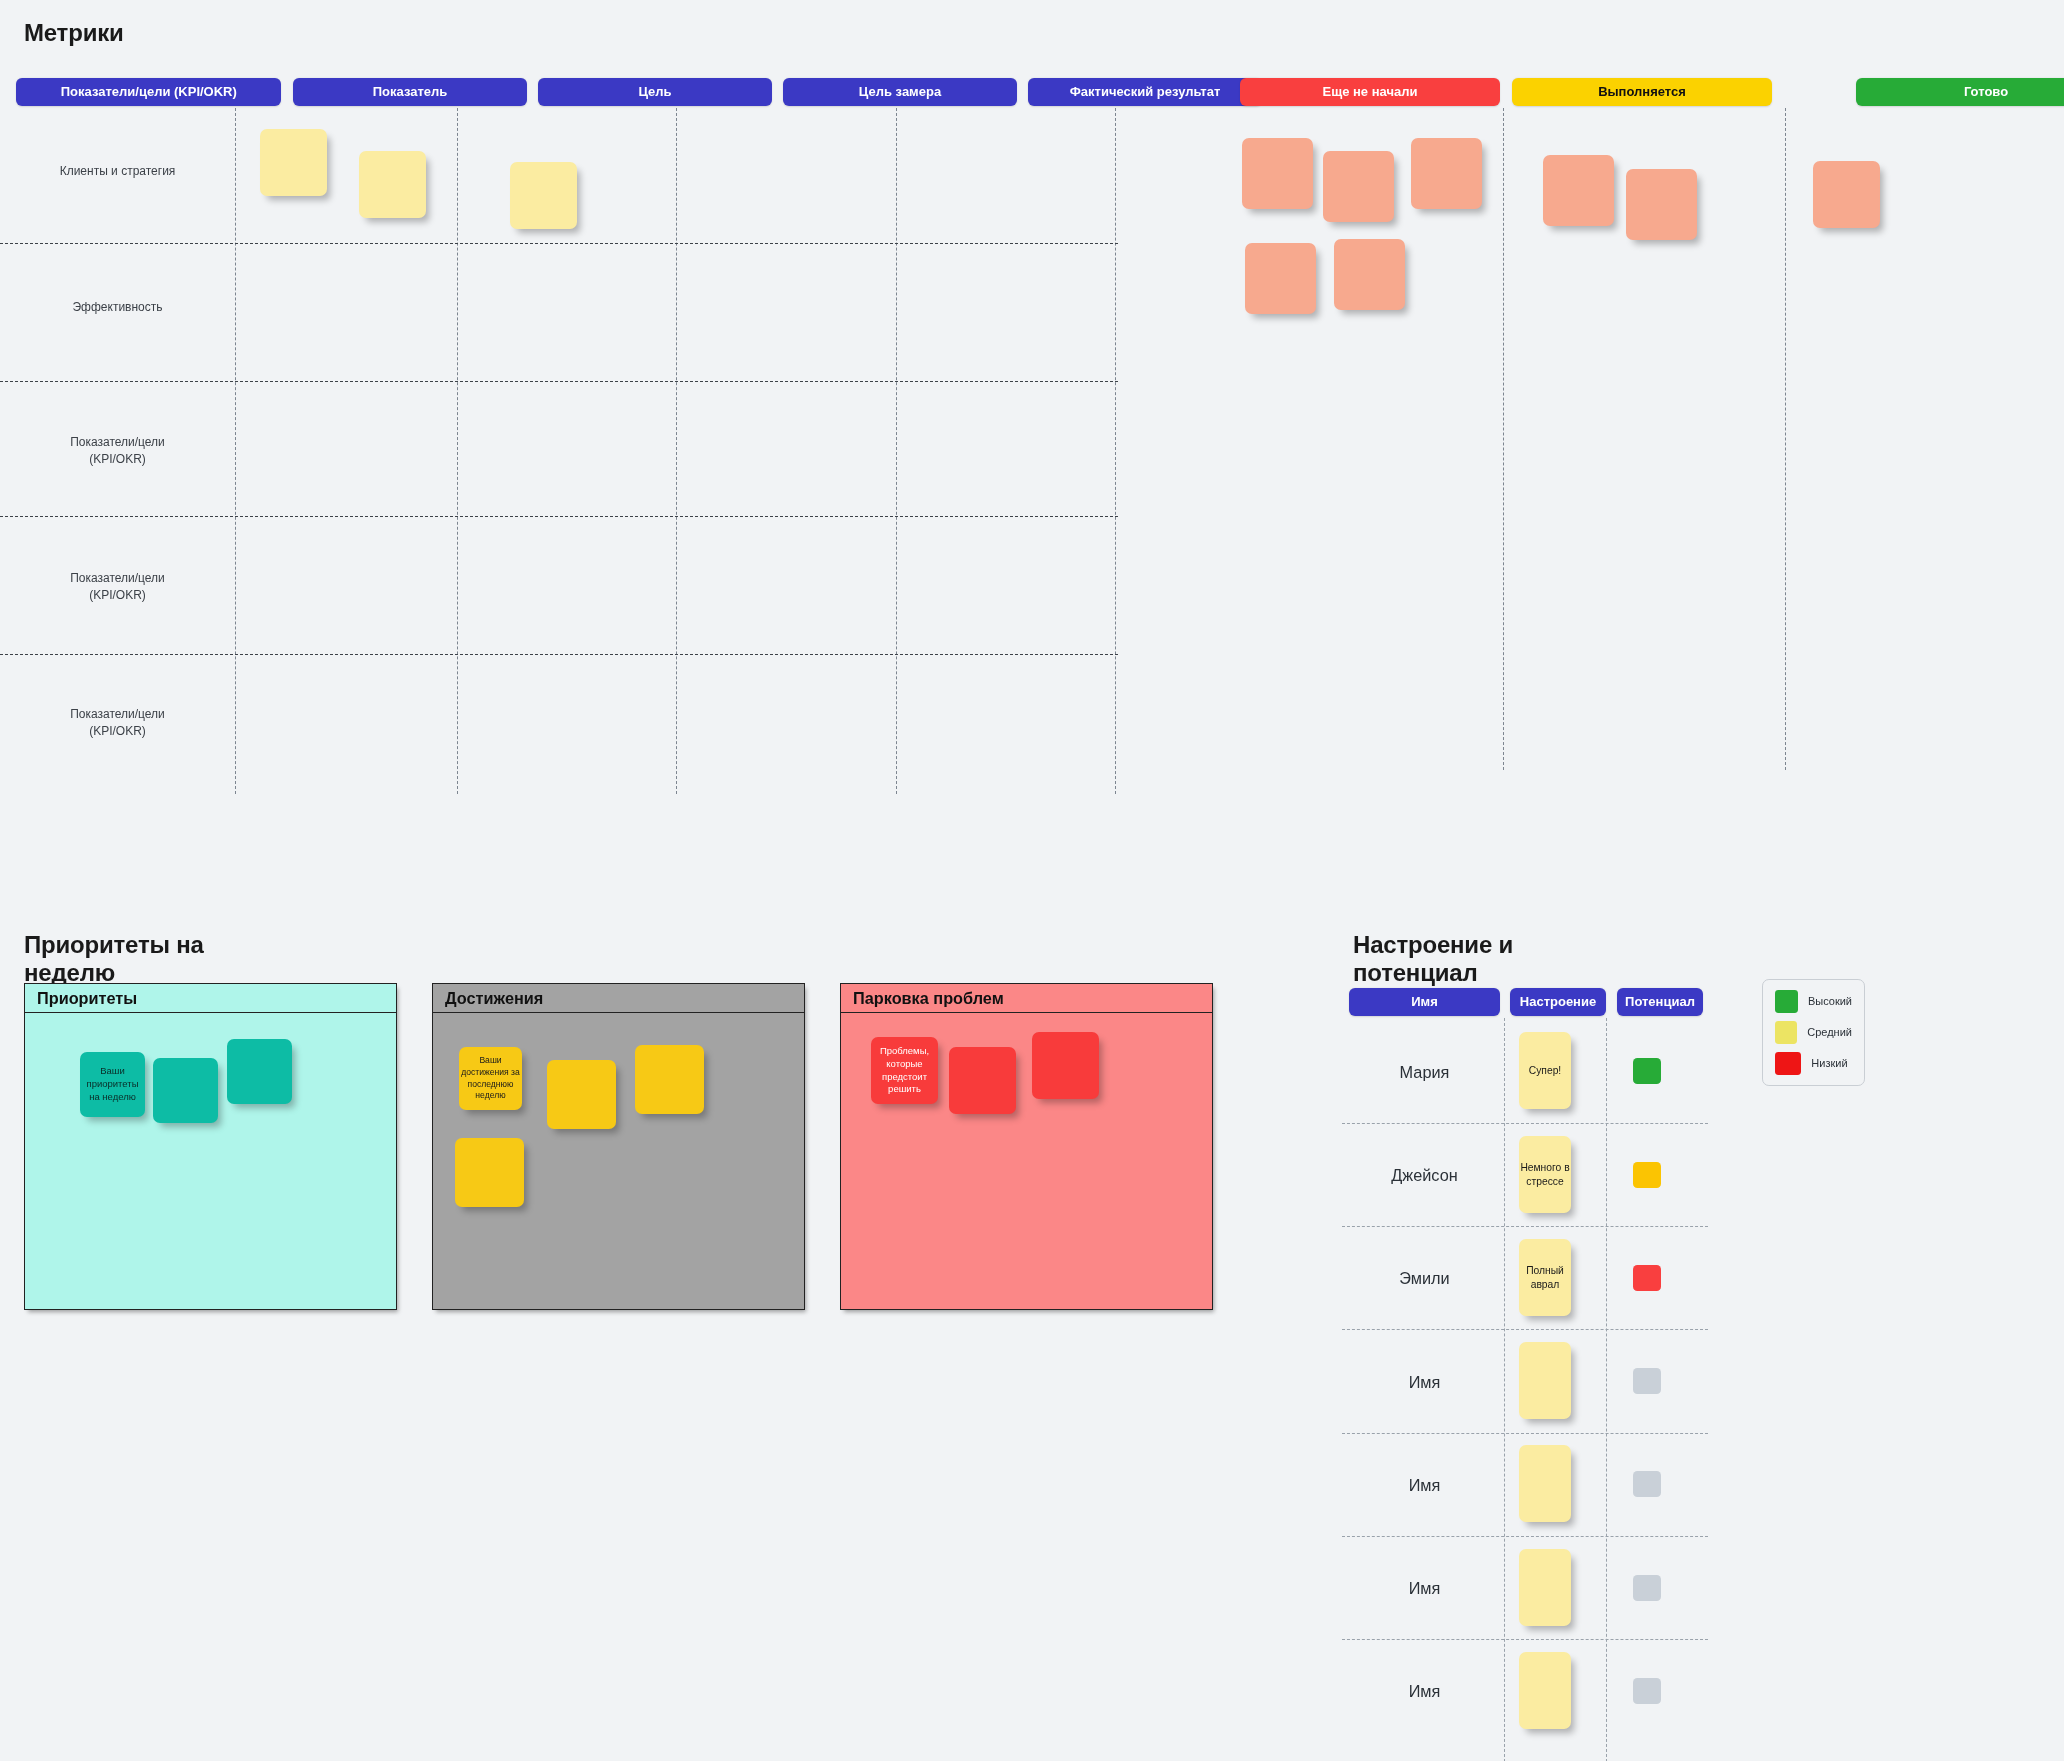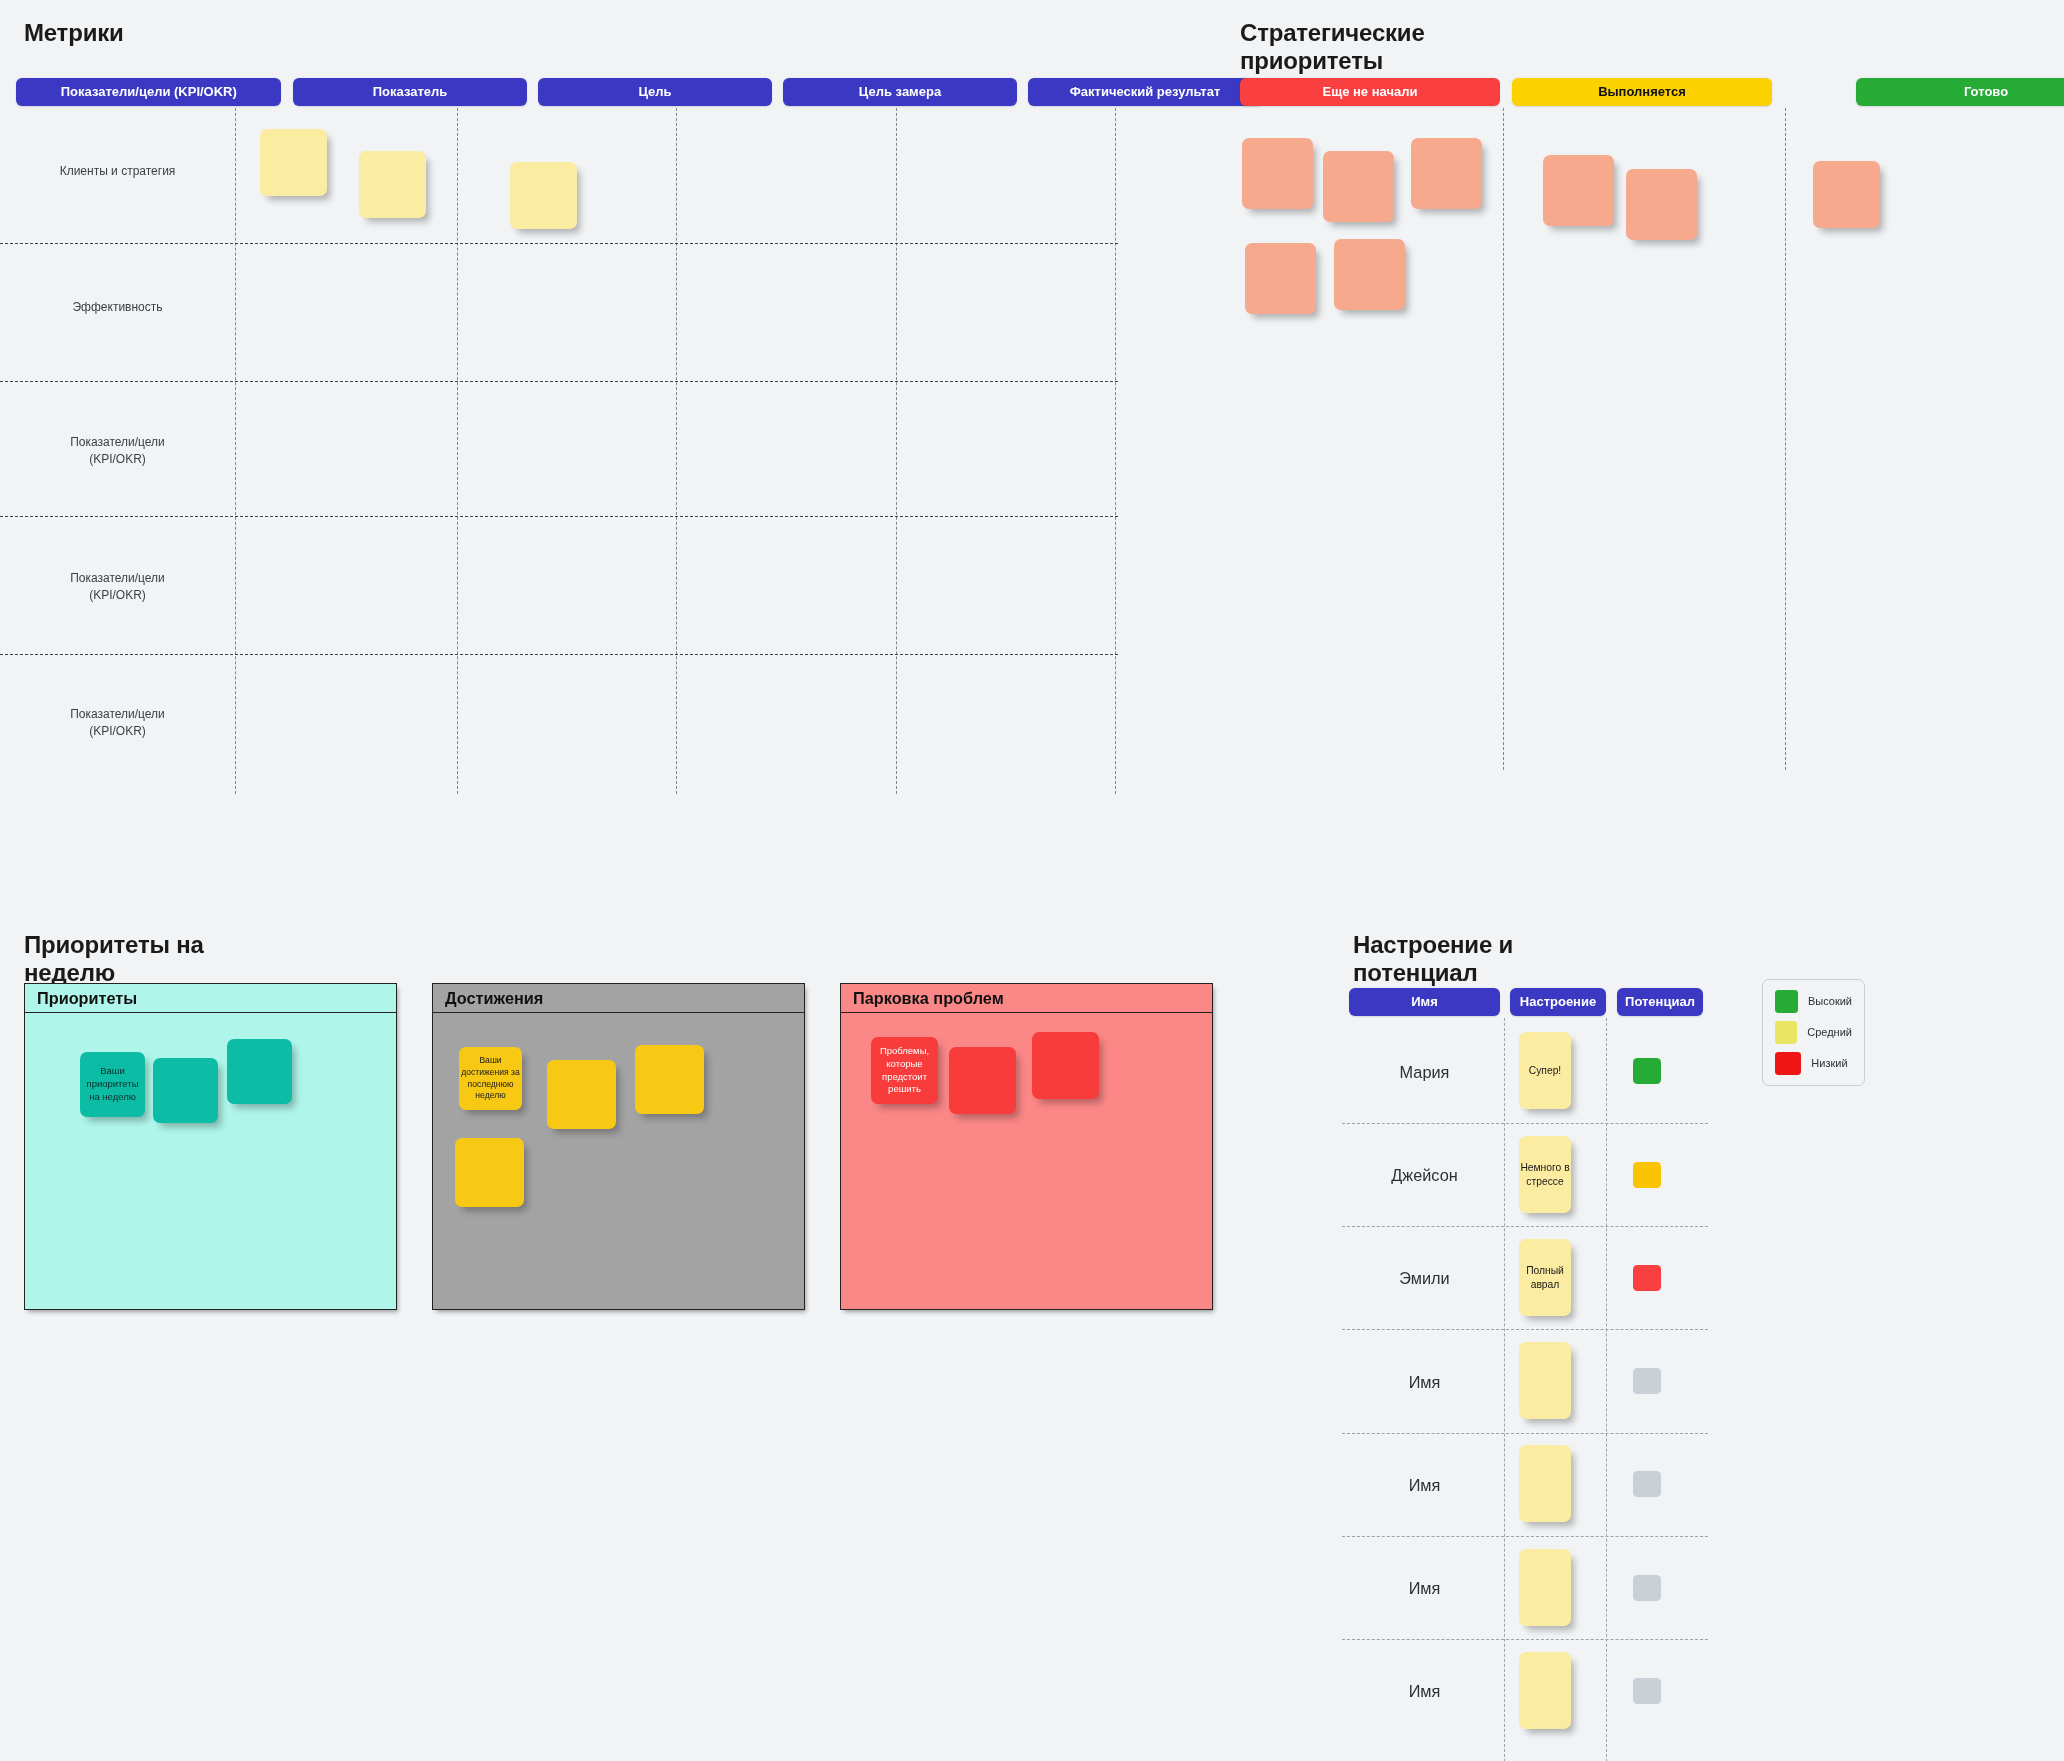--- a/index.html
+++ b/index.html
@@ -153,22 +153,20 @@
 (KPI/OKR)</div>
       <div class="row-label" style="left:0px;top:706px;width:235px;white-space:pre-line;">Показатели/цели
 (KPI/OKR)</div>
     </div>
   <div id="metrics-notes">
       <div class="note yellow" style="left:260px;top:129px;width:67px;height:67px;font-size:9.5px;"></div>
       <div class="note yellow" style="left:359px;top:151px;width:67px;height:67px;font-size:9.5px;"></div>
       <div class="note yellow" style="left:510px;top:162px;width:67px;height:67px;font-size:9.5px;"></div>
     </div>
 
-  <div class="section-title" style="left:1240px; top:19px; width:284px;">Стратегические
-приоритеты</div>
 
   <div id="strategic-headers">
       <div class="pill red" style="left:1240px;top:78px;width:260px;height:27.5px;">
         <span>Еще не начали</span>
       </div>
       <div class="pill yellow" style="left:1512px;top:78px;width:260px;height:27.5px;">
         <span>Выполняется</span>
       </div>
       <div class="pill green" style="left:1856px;top:78px;width:260px;height:27.5px;">
         <span>Готово</span>

